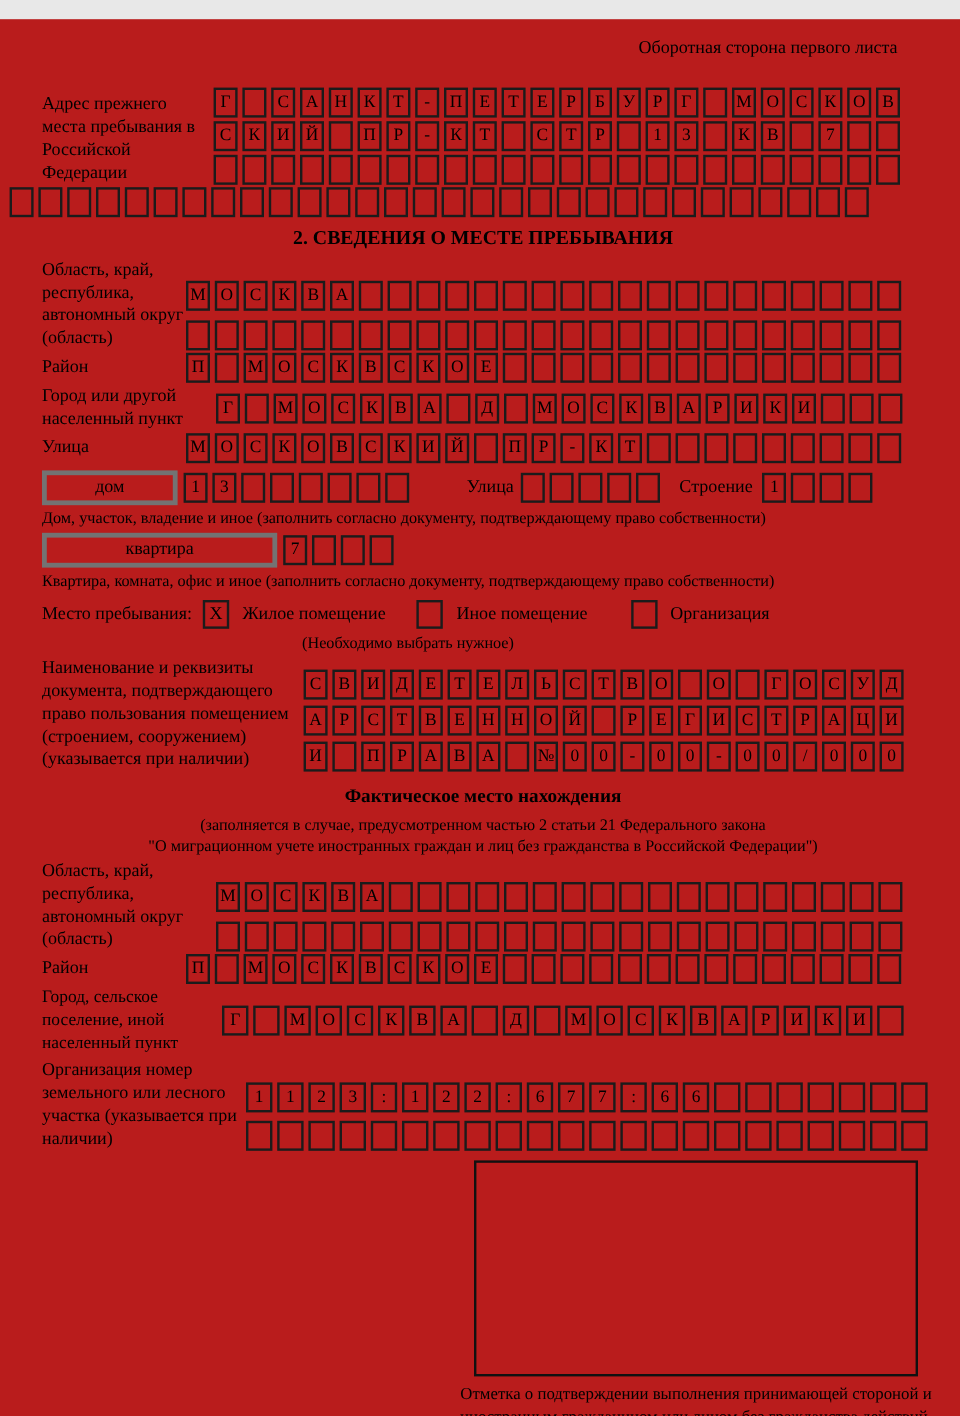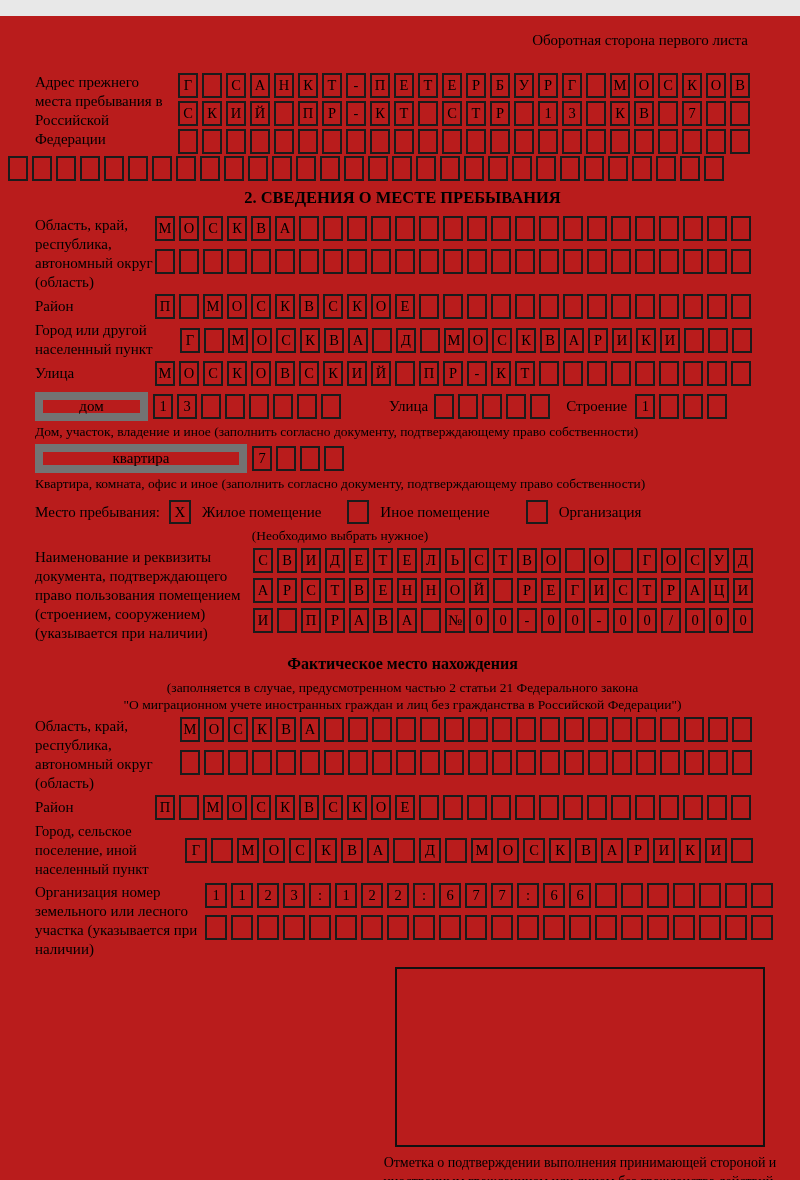--- a/index.html
+++ b/index.html
@@ -3,21 +3,21 @@
 <meta charset="utf-8">
 <style>
   html,body{margin:0;padding:0;background:#e8e8e8;}
   .page{
     width:800px;height:1180px;background:#b91c1c;color:#000;
     font-family:"Liberation Serif","DejaVu Serif",serif;
     box-sizing:border-box;padding:16px 30px 0 35px;overflow:hidden;
     margin:16px auto;position:relative;
   }
   .corner{text-align:right;font-size:15px;margin-right:22px;margin-bottom:24px;}
-  .row{display:flex;}
+  .row{display:flex;align-items:flex-end;}
   .ai-c{align-items:center;}
   .label{font-size:15px;line-height:19px;flex:0 0 auto;}
   .w140{width:143px;}
   .w120{width:120px;}
   .w145{width:145px;}
   .w150{width:150px;font-size:14.5px;}
   .w170{width:170px;}
   .w218{width:218px;}
   .cells{display:flex;flex:0 0 auto;}
   .cell{
@@ -32,21 +32,21 @@
   .mt2{margin-top:2px;}
   .mt4{margin-top:4px;}
   .mt6{margin-top:6px;}
   .mt8{margin-top:8px;}
   .fullrow{margin-left:-27px;margin-top:2px;}
   .note{font-size:13.5px;line-height:17px;}
   .center{text-align:center;}
   .section-title{font-size:16.5px;font-weight:bold;text-align:center;margin:7px 0 8px 0;}
   .sub-title{font-size:16px;font-weight:bold;text-align:center;margin:12px 0 6px 0;}
   .writein{
-    box-sizing:border-box;border:8px solid #737373;height:29px;
+    box-sizing:border-box;border:4px solid #737373;height:29px;
     display:flex;align-items:center;justify-content:center;font-size:15px;flex:0 0 auto;
   }
   .inline-label{font-size:15px;flex:0 0 auto;}
   .ml-cells{margin-left:5px;}
   .ml-korpus{margin-left:44px;margin-right:6px;}
   .ml-stroenie{margin-left:12px;margin-right:8px;}
   .checkbox{
     box-sizing:border-box;width:22px;height:24px;border:2px solid #1b1b1b;
     display:flex;align-items:center;justify-content:center;font-size:15px;flex:0 0 auto;
   }
@@ -362,21 +362,21 @@
     <div class="cells">
         <span class="cell">1</span>
         <span class="cell"></span>
         <span class="cell"></span>
         <span class="cell"></span>
       </div>
   </div>
   <div class="note mt2">Дом, участок, владение и иное (заполнить согласно документу, подтверждающему право собственности)</div>
 
   <div class="row ai-c mt4">
-    <div class="writein" style="width:212px;">квартира</div>
+    <div class="writein" style="width:196px;">квартира</div>
     <div class="cells ml-cells">
         <span class="cell">7</span>
         <span class="cell"></span>
         <span class="cell"></span>
         <span class="cell"></span>
       </div>
   </div>
   <div class="note mt2">Квартира, комната, офис и иное (заполнить согласно документу, подтверждающему право собственности)</div>
 
   <div class="row ai-c mt8">

